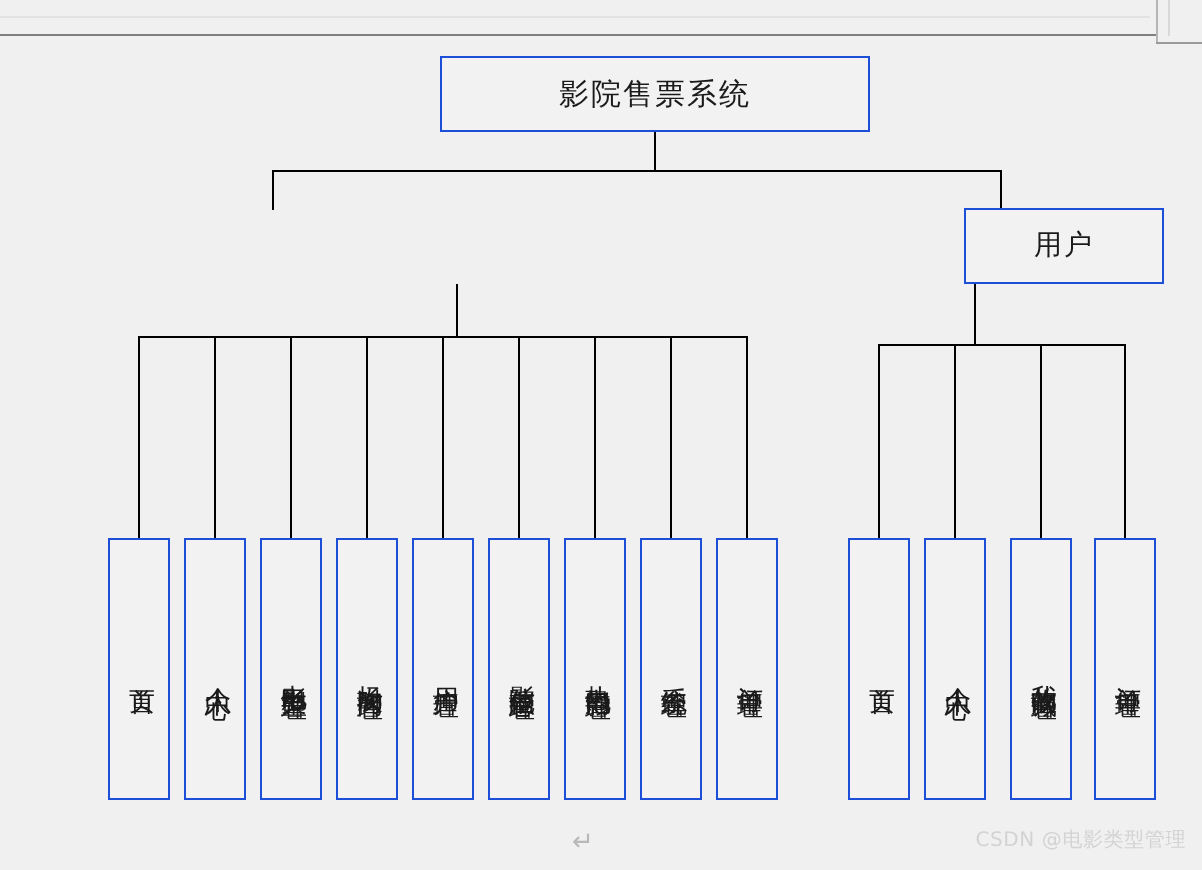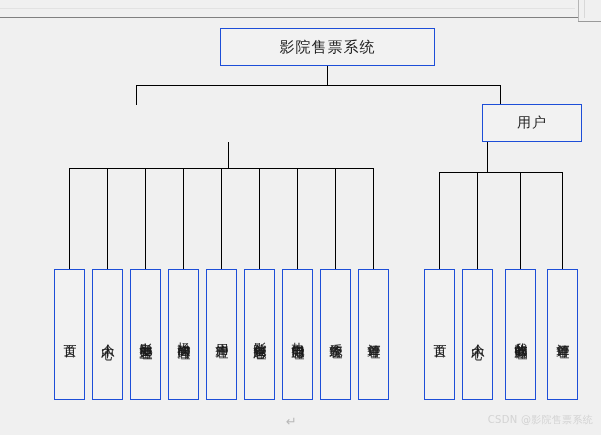--- a/index.html
+++ b/index.html
@@ -195,15 +195,15 @@
     <span class="vtext">个人中心</span>
   </div>
   <div class="node leaf" style="left:505px; top:269px; width:31px; height:131px;">
     <span class="vtext">我的收藏管理</span>
   </div>
   <div class="node leaf" style="left:547px; top:269px; width:31px; height:131px;">
     <span class="vtext">订单管理</span>
   </div>
 
   <div class="pilcrow">↵</div>
-  <div class="watermark">CSDN @影院售票系统</div>
+  <div class="watermark">CSDN @电影类型管理</div>
 
 </div>
 
 </body></html>

